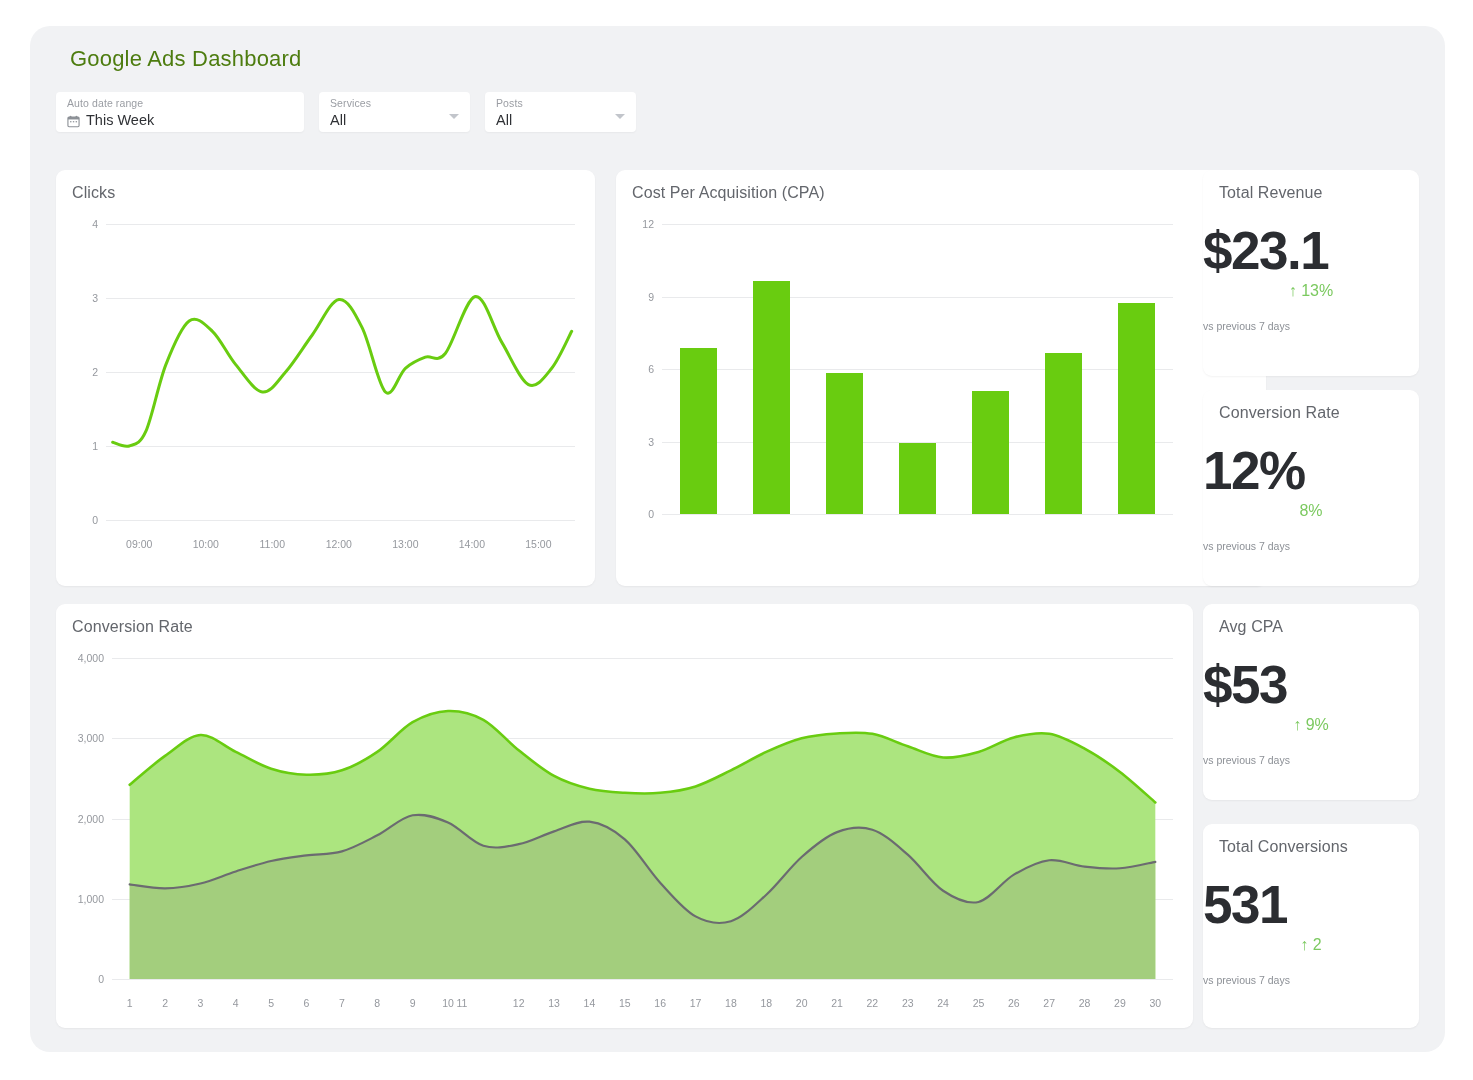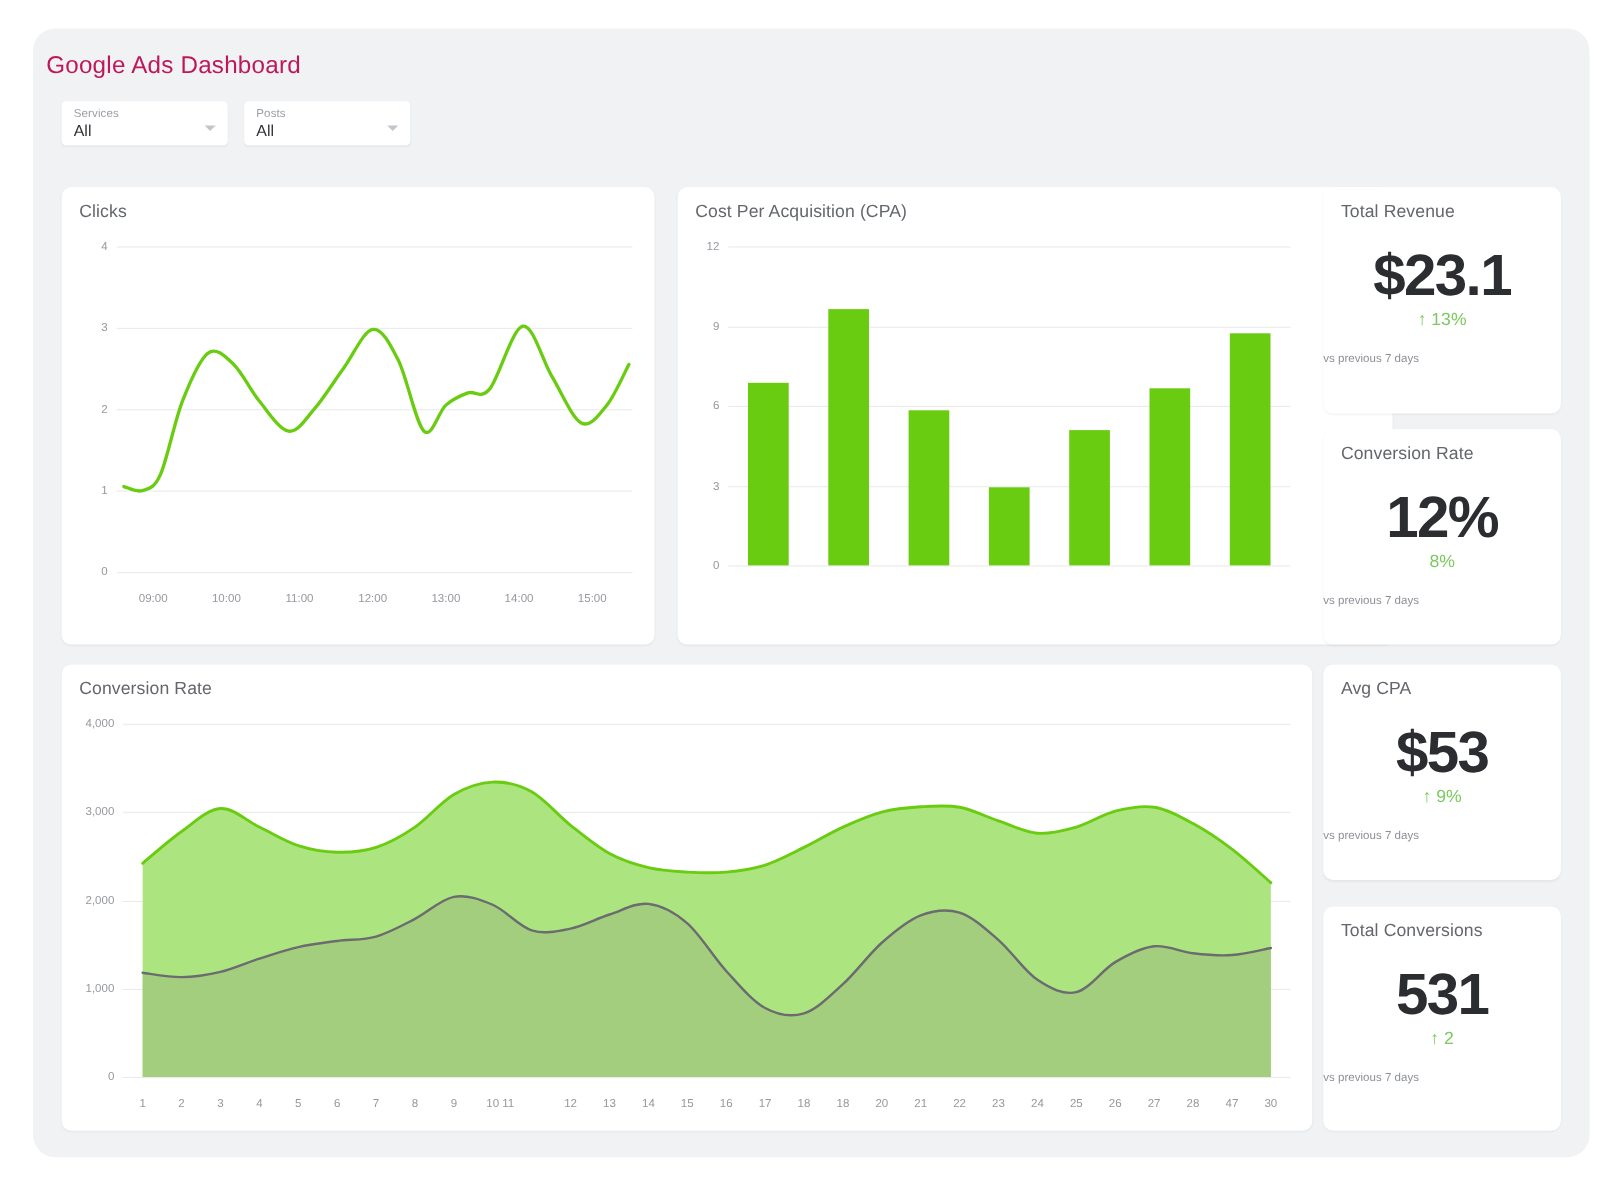--- a/index.html
+++ b/index.html
@@ -11,23 +11,23 @@
   }
   .page {
     position: absolute;
     left: 30px; top: 26px;
     width: 1415px; height: 1026px;
     background: #f1f2f4;
     border-radius: 20px;
   }
   .dash-title {
     position: absolute;
-    left: 12px; top: 20px;
+    left: 40px; top: 20px;
     font-size: 22px;
-    color: #be185d;
+    color: #4d7c0f;
     font-weight: 400;
     letter-spacing: .2px;
   }
   
   .filters {
     position: absolute;
     left: 26px; top: 66px;
     display: flex;
     gap: 15px;
   }
@@ -82,21 +82,20 @@
   #card-cpa    { left: 586px; top: 144px; width: 650px; height: 416px; }
   #card-conv   { left: 26px;  top: 578px; width: 1137px; height: 424px; }
   #card-rev    { left: 1173px; top: 144px; width: 216px; height: 206px; }
   #card-cr     { left: 1173px; top: 364px; width: 216px; height: 196px; }
   #card-cpa2   { left: 1173px; top: 578px; width: 216px; height: 196px; }
   #card-tc     { left: 1173px; top: 798px; width: 216px; height: 204px; }
   
   .kpi-value {
     position: absolute;
     left: 0; right: 0; top: 50px;
-    text-align: center;
     font-size: 53px;
     font-weight: bold;
     color: #2b2d31;
     letter-spacing: -1.5px;
   }
   .kpi-delta {
     position: absolute;
     left: 0; right: 0; top: 112px;
     text-align: center;
     font-size: 16px;
@@ -131,20 +130,37 @@
 </style>
 </head>
 <body>
 
 <div class="page">
 
   <div class="dash-title">Google Ads Dashboard</div>
 
   <div class="filters">
 
+    <div class="filter wide">
+      <div class="filter-label">Auto date range</div>
+      <div class="filter-value">
+        <span class="cal-icon">
+          <svg width="13" height="13" viewBox="0 0 14 14">
+            <rect x="1" y="2.2" width="12" height="10.4" rx="1.2" fill="none" stroke="#8c9096" stroke-width="1.2"></rect>
+            <rect x="1" y="2.2" width="12" height="2.6" fill="#8c9096"></rect>
+            <rect x="3.2" y="0.8" width="1.3" height="2.4" rx=".5" fill="#8c9096"></rect>
+            <rect x="9.5" y="0.8" width="1.3" height="2.4" rx=".5" fill="#8c9096"></rect>
+            <rect x="3.3" y="6.6" width="1.5" height="1.3" fill="#8c9096"></rect>
+            <rect x="6.3" y="6.6" width="1.5" height="1.3" fill="#8c9096"></rect>
+            <rect x="9.3" y="6.6" width="1.5" height="1.3" fill="#8c9096"></rect>
+          </svg>
+        </span>
+        <span>This Week</span>
+      </div>
+    </div>
 
     <div class="filter mid">
       <div class="filter-label">Services</div>
       <div class="filter-value">All</div>
       <span class="caret"></span>
     </div>
 
     <div class="filter mid">
       <div class="filter-label">Posts</div>
       <div class="filter-value">All</div>
@@ -249,21 +265,21 @@
         <div class="xlab" style="left: 694.283px; top: 345px;">18</div>
         <div class="xlab" style="left: 729.65px; top: 345px;">20</div>
         <div class="xlab" style="left: 765.017px; top: 345px;">21</div>
         <div class="xlab" style="left: 800.383px; top: 345px;">22</div>
         <div class="xlab" style="left: 835.75px; top: 345px;">23</div>
         <div class="xlab" style="left: 871.117px; top: 345px;">24</div>
         <div class="xlab" style="left: 906.483px; top: 345px;">25</div>
         <div class="xlab" style="left: 941.85px; top: 345px;">26</div>
         <div class="xlab" style="left: 977.217px; top: 345px;">27</div>
         <div class="xlab" style="left: 1012.58px; top: 345px;">28</div>
-        <div class="xlab" style="left: 1047.95px; top: 345px;">47</div>
+        <div class="xlab" style="left: 1047.95px; top: 345px;">29</div>
         <div class="xlab" style="left: 1083.32px; top: 345px;">30</div>
       </div>
   </div>
 
   <div class="card" id="card-rev">
     <div class="card-title">Total Revenue</div>
     <div class="kpi-value">$23.1</div>
     <div class="kpi-delta">↑ 13%</div>
     <div class="kpi-note">vs previous 7 days</div>
   </div>

